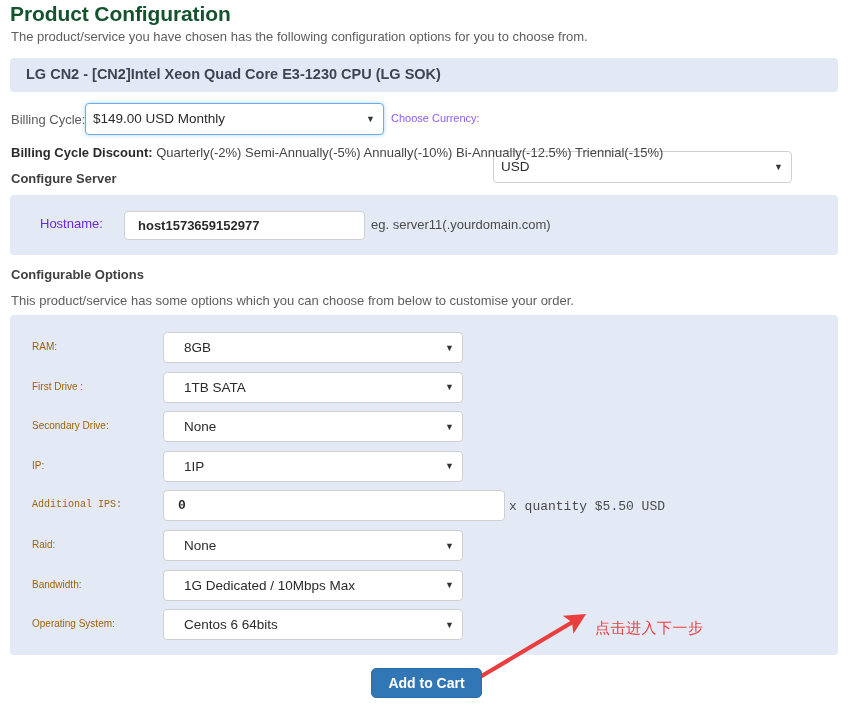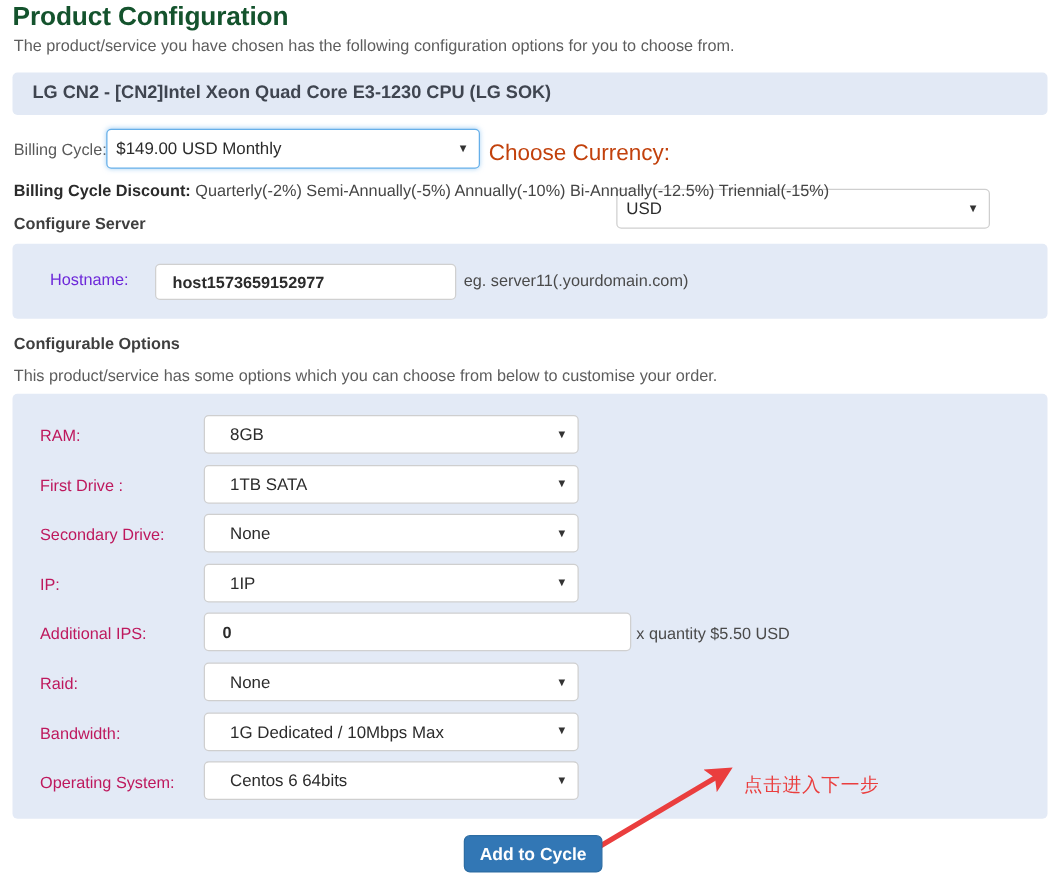--- a/index.html
+++ b/index.html
@@ -80,22 +80,22 @@
     position: absolute;
     left: 85px;
     top: 0px;
     width: 299px;
     height: 32px;
   }
   .choose-currency-label {
     position: absolute;
     left: 391px;
     top: 9px;
-    font-size: 18px;
-    color: #c2410c;
+    font-size: 11px;
+    color: #8b5cf6;
   }
   .sel-currency {
     position: absolute;
     left: 493px;
     top: 16px;
     width: 299px;
     height: 32px;
   }
 
   
@@ -222,22 +222,22 @@
   .opt-row {
     position: absolute;
     left: 0;
     width: 828px;
     height: 39px;
   }
   .opt-label {
     position: absolute;
     left: 22px;
     top: 9px;
-    font-size: 13px;
-    color: #be185d;
+    font-size: 10px;
+    color: #a16207;
     white-space: nowrap;
   }
   .opt-control {
     position: absolute;
     left: 153px;
     top: 0;
     width: 300px;
     height: 31px;
     padding-left: 20px;
   }
@@ -342,21 +342,21 @@
           <div class="sel opt-control"><span>1TB SATA</span><span class="caret">▼</span></div>
         </div>
         <div class="opt-row" style="top: 96.2px;">
           <span class="opt-label">Secondary Drive:</span>
           <div class="sel opt-control"><span>None</span><span class="caret">▼</span></div>
         </div>
         <div class="opt-row" style="top: 135.8px;">
           <span class="opt-label">IP:</span>
           <div class="sel opt-control"><span>1IP</span><span class="caret">▼</span></div>
         </div>
-        <div class="opt-row" style="top: 175.4px;">
+        <div class="opt-row" style="top: 175.4px; font-family: Liberation Mono, monospace;">
           <span class="opt-label">Additional IPS:</span>
           <div class="txt opt-control wide" style="line-height: 29px; height: 31px; padding-left: 14px; font-weight: bold;">0</div>
           <span class="opt-suffix">x quantity $5.50 USD</span>
         </div>
         <div class="opt-row" style="top: 215px;">
           <span class="opt-label">Raid:</span>
           <div class="sel opt-control"><span>None</span><span class="caret">▼</span></div>
         </div>
         <div class="opt-row" style="top: 254.6px;">
           <span class="opt-label">Bandwidth:</span>
@@ -372,15 +372,15 @@
   <svg class="annotation-arrow" viewBox="0 0 170 90">
     <defs>
       <marker id="arrowhead" markerWidth="5" markerHeight="5" refX="2.2" refY="2.5" orient="auto">
         <polygon points="0,0 5,2.5 0,5 1.1,2.5" fill="#ea3e3e"></polygon>
       </marker>
     </defs>
     <line x1="50" y1="72" x2="146" y2="15" stroke="#ea3e3e" stroke-width="4.2" marker-end="url(#arrowhead)" stroke-linecap="round"></line>
   </svg>
   <div class="annotation-text">点击进入下一步</div>
 
-  <div class="add-to-cart">Add to Cycle</div>
+  <div class="add-to-cart">Add to Cart</div>
 
 </div>
 
 </body></html>

